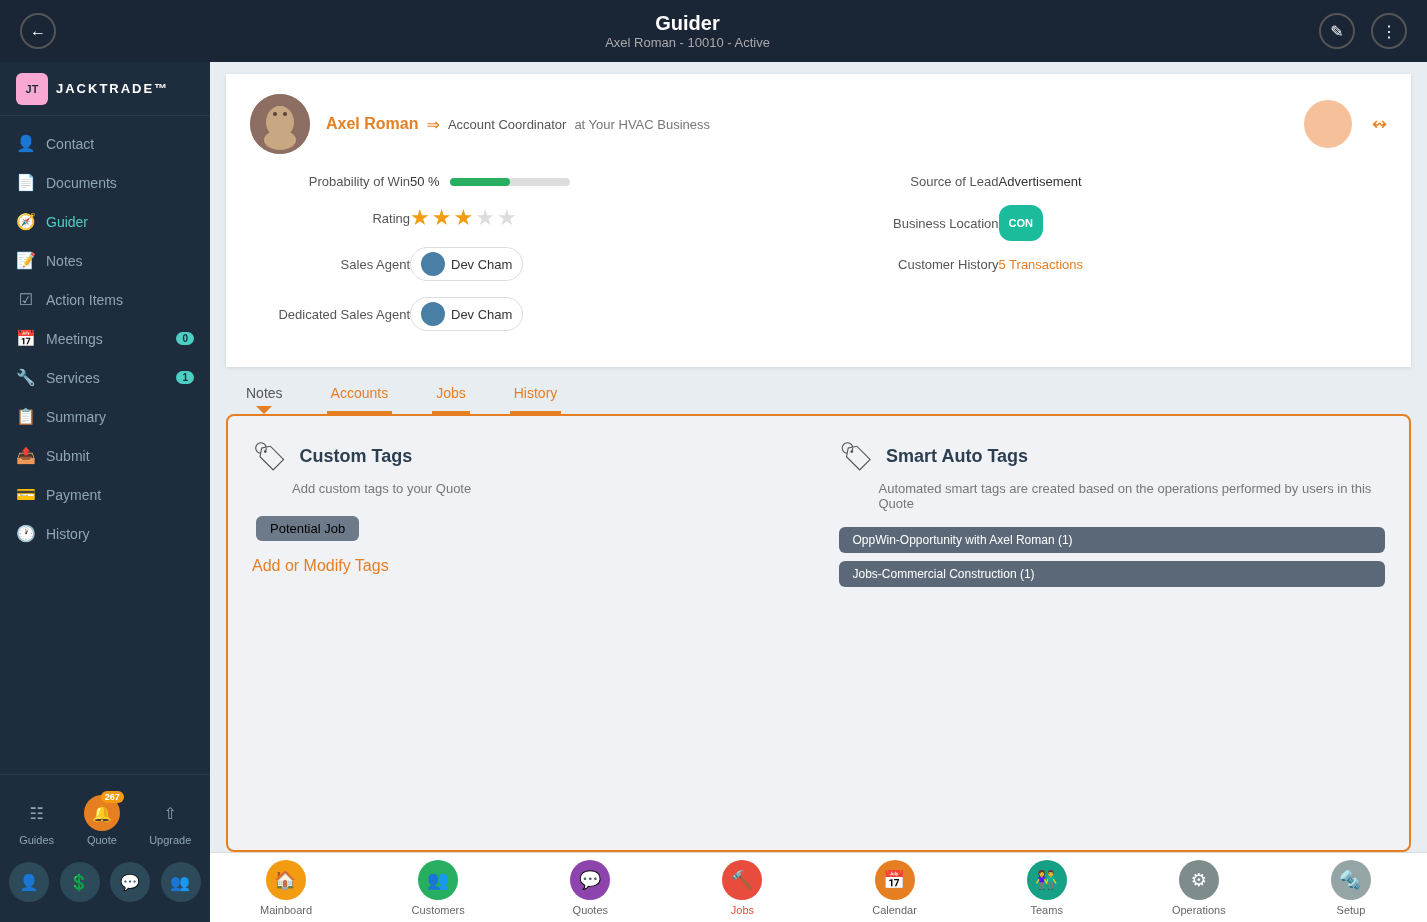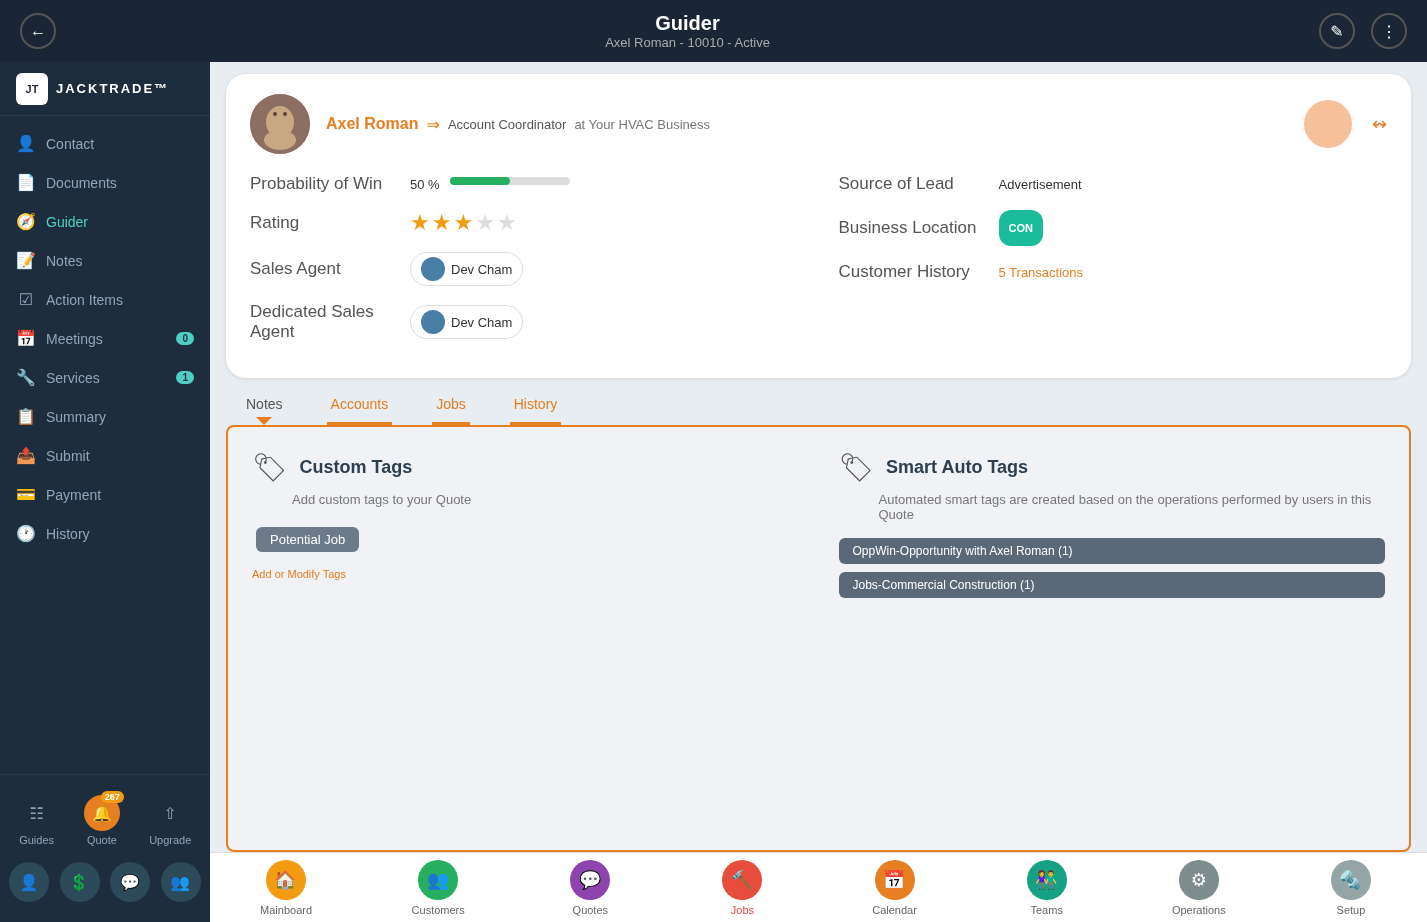--- a/index.html
+++ b/index.html
@@ -31,21 +31,21 @@
     
     .sidebar {
       width: 210px; background: #1e2d3d; display: flex; flex-direction: column;
       flex-shrink: 0; overflow: hidden;
     }
     .sidebar-logo {
       padding: 14px 16px; border-bottom: 1px solid #2a3a4a;
       display: flex; align-items: center; gap: 8px; height: 54px;
     }
     .logo-icon {
-      width: 32px; height: 32px; background: #ffffff; border-radius: 6px;
+      width: 32px; height: 32px; background: #f9a8d4; border-radius: 6px;
       display: flex; align-items: center; justify-content: center; font-size: 11px; font-weight: 800; color: #1e2d3d;
     }
     .logo-text { color: white; font-size: 13px; font-weight: 700; letter-spacing: 2px; }
     .sidebar-nav { flex: 1; padding: 8px 0; overflow-y: auto; }
     .sidebar-item {
       display: flex; align-items: center; padding: 10px 16px; color: #8fa5b8;
       cursor: pointer; font-size: 14px; gap: 10px; position: relative;
     }
     .sidebar-item.active { color: #4dd0c4; }
     .sidebar-item .icon { font-size: 16px; width: 20px; text-align: center; }
@@ -79,39 +79,39 @@
     .bottom-icon-item {
       width: 40px; height: 40px; border-radius: 50%; background: #2d4a5a;
       display: flex; align-items: center; justify-content: center; color: #4dd0c4; font-size: 16px; cursor: pointer;
     }
 
     
     .content { flex: 1; display: flex; flex-direction: column; background: #e8edf2; overflow: hidden; }
 
     
     .profile-card {
-      background: white; margin: 12px 16px 8px 16px; border-radius: 20px;
+      background: white; margin: 12px 16px 8px 16px; border-radius: 0;
       padding: 20px 24px; box-shadow: 0 1px 4px rgba(0,0,0,0.1);
     }
     .profile-top { display: flex; align-items: center; gap: 16px; margin-bottom: 20px; }
     .avatar { width: 60px; height: 60px; border-radius: 50%; background: #8d6e63; overflow: hidden; }
     .profile-name { color: #e67e22; font-size: 16px; font-weight: 600; cursor: pointer; }
     .profile-avatar-right {
       margin-left: auto; width: 48px; height: 48px; border-radius: 50%;
       background: #f5c09a; display: flex; align-items: center; justify-content: center;
     }
     .share-icon { color: #e67e22; font-size: 18px; margin-left: 8px; cursor: pointer; }
 
     .profile-fields { display: flex; gap: 40px; }
     .left-fields { flex: 1; }
     .right-fields { flex: 1; }
     .field-row { display: flex; align-items: center; margin-bottom: 16px; }
-    .field-label { color: #555; font-size: 17px; width: 160px; flex-shrink: 0; }
+    .field-label { color: #555; font-size: 13px; width: 160px; flex-shrink: 0; text-align: right; }
     .field-value { display: flex; align-items: center; gap: 8px; }
-    .progress-container { display: flex; align-items: flex-start; gap: 10px; }
+    .progress-container { display: flex; align-items: center; gap: 10px; }
     .progress-pct { color: #333; font-size: 13px; font-weight: 500; }
     .progress-bar-bg { width: 120px; height: 8px; background: #ddd; border-radius: 4px; }
     .progress-bar-fill { height: 100%; background: #27ae60; border-radius: 4px; }
     .stars { display: flex; gap: 2px; font-size: 22px; }
     .star-filled { color: #f39c12; }
     .star-empty { color: #ddd; }
     .agent-chip {
       display: flex; align-items: center; gap: 6px; border: 1px solid #ddd;
       border-radius: 20px; padding: 4px 10px; font-size: 13px; color: #333;
     }
@@ -139,24 +139,24 @@
       flex: 1; margin: 0 16px 0 16px; background: #f0f2f5;
       border: 2px solid #e67e22; border-radius: 8px; padding: 24px; overflow-y: auto;
       display: flex; gap: 40px;
     }
     .tags-section { flex: 1; }
     .tags-section-header { display: flex; align-items: center; gap: 12px; margin-bottom: 8px; }
     .tags-section-icon { font-size: 28px; color: #555; }
     .tags-section-title { font-size: 18px; font-weight: 600; color: #2c3e50; }
     .tags-section-desc { color: #777; font-size: 13px; margin-bottom: 16px; padding-left: 40px; }
     .tag-chip {
-      display: inline-block; background: #6c7a8a; color: #ffffff;
+      display: inline-block; background: #6c7a8a; color: #000000;
       border-radius: 6px; padding: 5px 14px; font-size: 13px; margin: 4px; cursor: pointer;
     }
-    .add-tags-link { color: #e67e22; font-size: 11px; cursor: pointer; margin-top: 12px; display: block; }
+    .add-tags-link { color: #e67e22; font-size: 16px; cursor: pointer; margin-top: 12px; display: block; }
     .smart-tag-chip {
       display: block; background: #5a6878; color: white;
       border-radius: 6px; padding: 6px 14px; font-size: 12px; margin-bottom: 8px; cursor: pointer;
     }
 
     
     .bottom-nav {
       background: white; display: flex; justify-content: space-around; align-items: center;
       padding: 8px 0; border-top: 1px solid #ddd; flex-shrink: 0; height: 70px;
     }

